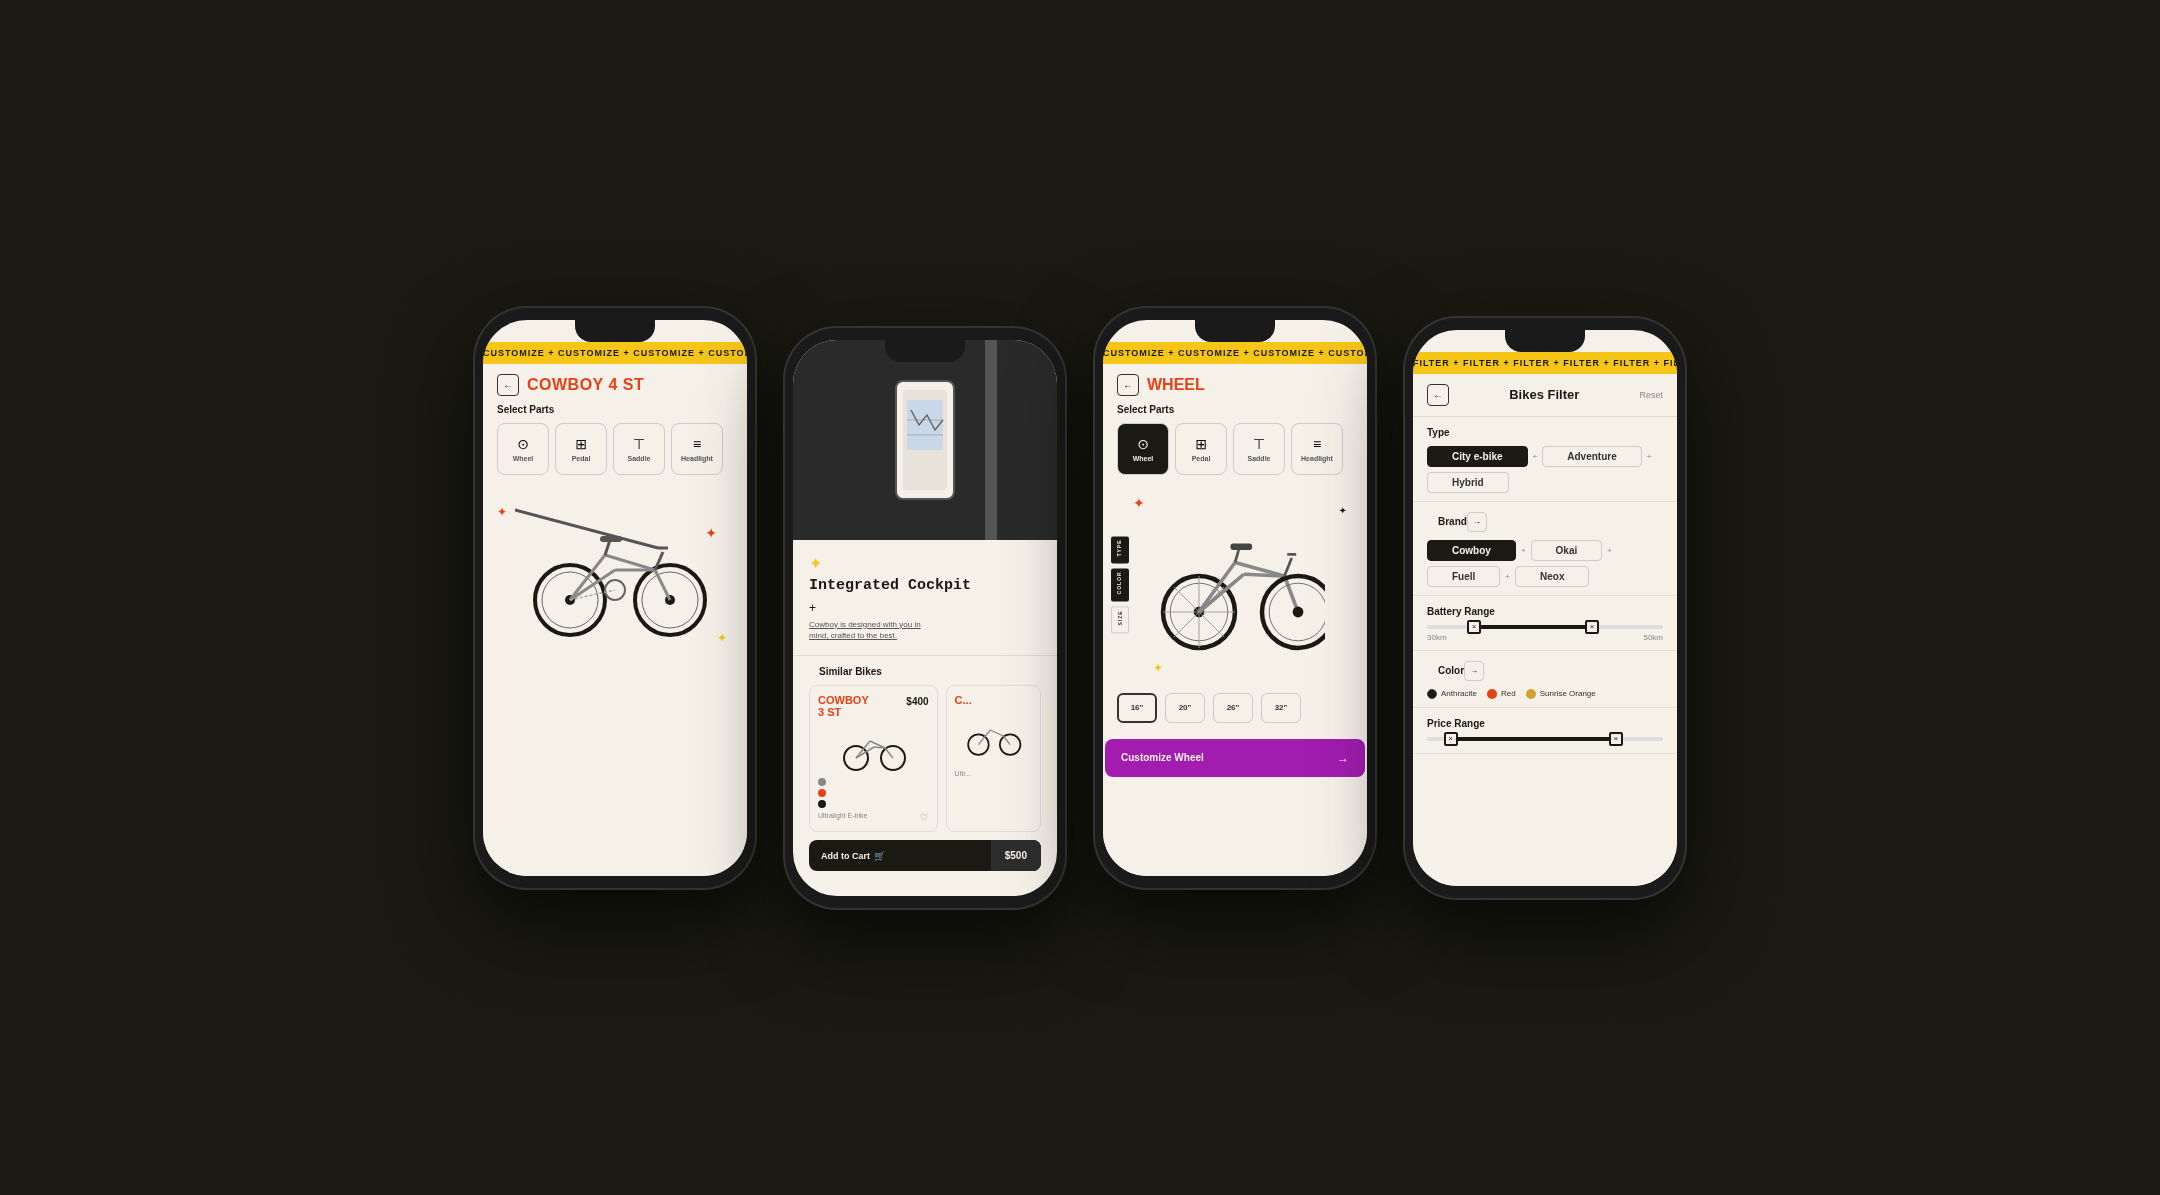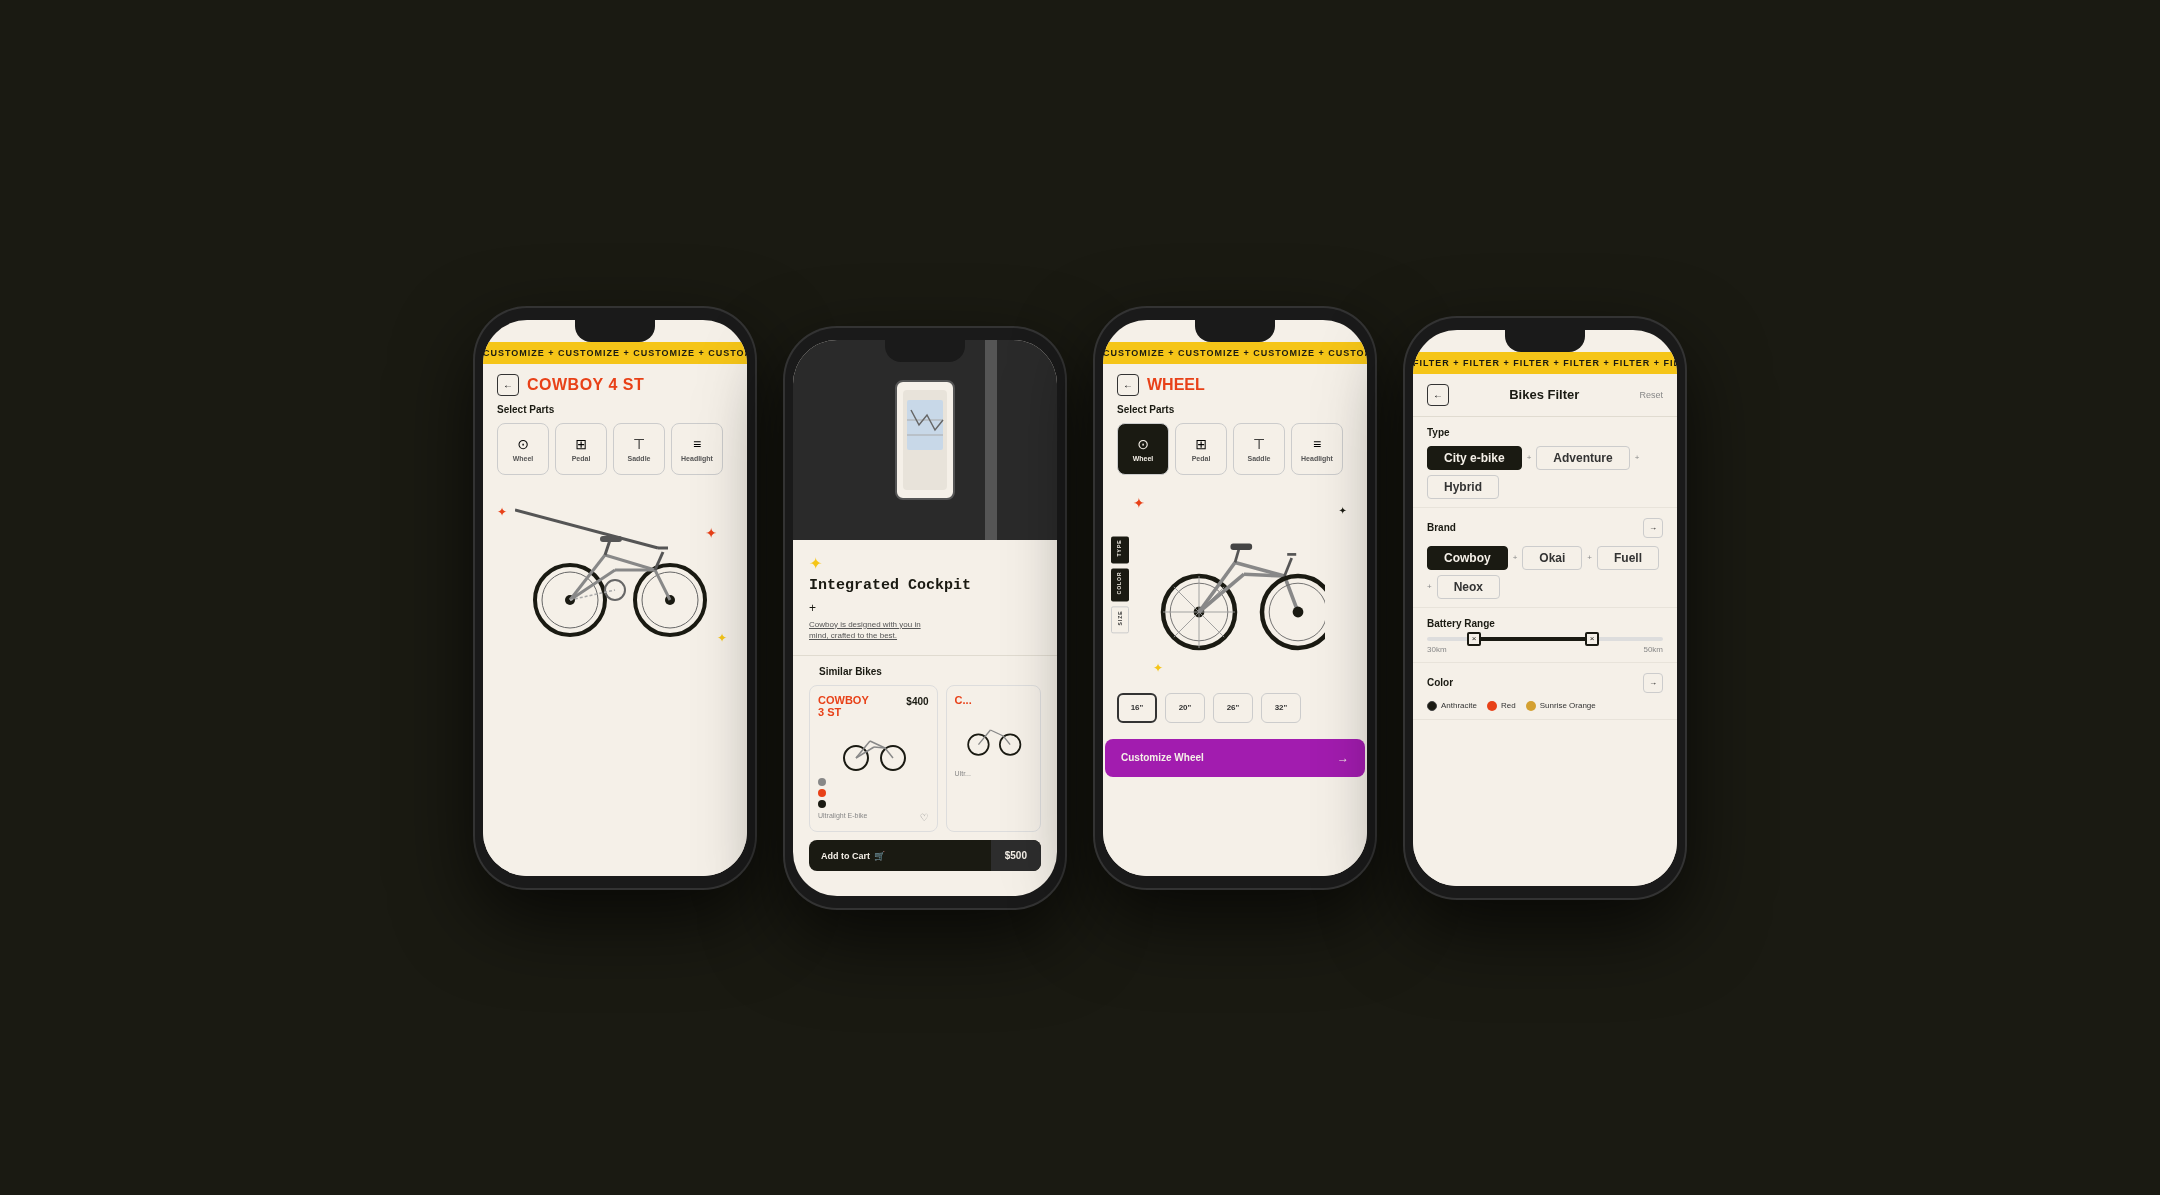--- a/index.html
+++ b/index.html
@@ -475,45 +475,46 @@
     }
 
     .filter-tags {
       display: flex;
       flex-wrap: wrap;
       gap: 5px;
       align-items: center;
     }
 
     .filter-tag {
-      padding: 4px 16px;
+      padding: 4px 24px;
       border-radius: 4px;
-      font-size: 12px;
+      font-size: 10px;
       font-weight: 600;
       border: 1px solid #ccc;
       background: #f5f0e8;
       color: #333;
     }
 
     .filter-tag.active {
       background: #1a1a12;
       color: #f5f0e8;
       border-color: #1a1a12;
     }
 
     .filter-plus {
       font-size: 8px;
       color: #888;
     }
 
     .filter-section-row {
       display: flex;
       align-items: center;
-      justify-content: space-between;
+      justify-content: flex-start;
       margin-bottom: 8px;
+      margin-left: 11px;
     }
 
     .filter-arrow {
       width: 20px;
       height: 20px;
       border: 1.5px solid #ccc;
       border-radius: 4px;
       display: flex;
       align-items: center;
       justify-content: center;
@@ -913,17 +914,25 @@
               <div class="color-circle" style="background:#e84118;"></div>
               <span>Red</span>
             </div>
             <div class="color-option">
               <div class="color-circle" style="background:#d4a030;"></div>
               <span>Sunrise Orange</span>
             </div>
           </div>
         </div>
 
+        <div class="filter-section">
+          <div class="filter-section-title">Price Range</div>
+          <div class="range-track">
+            <div class="range-fill" style="left:10%; right:20%;"></div>
+            <div class="range-thumb" style="left:10%;"></div>
+            <div class="range-thumb" style="left:80%;"></div>
+          </div>
+        </div>
       </div>
     </div>
   </div>
 
 </div>
 
 </body></html>

